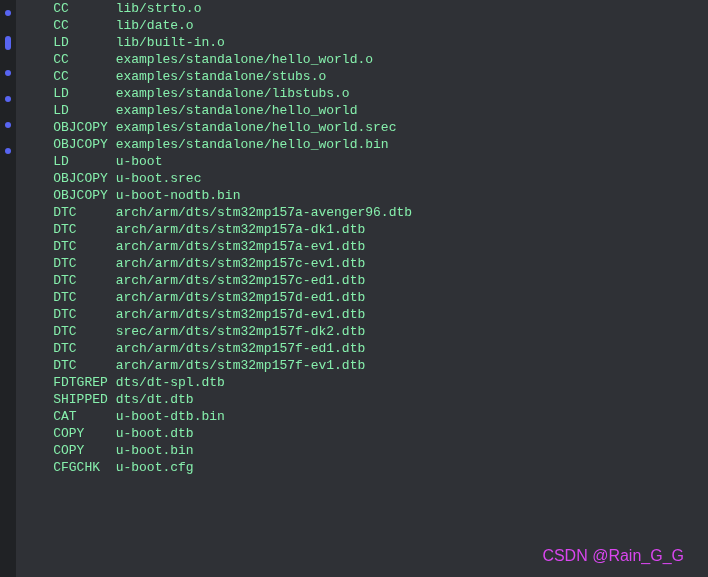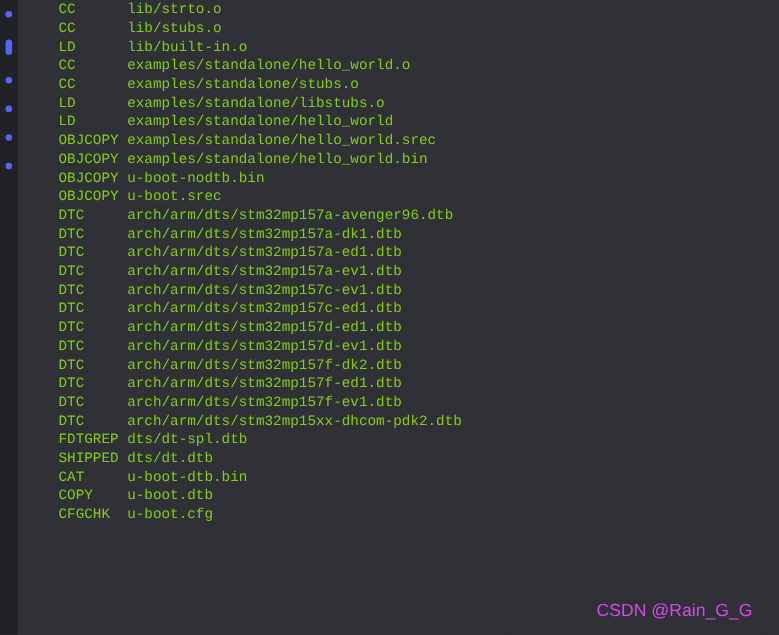--- a/index.html
+++ b/index.html
@@ -41,21 +41,21 @@
       left: 16px;
       top: 0;
       right: 0;
       bottom: 0;
       padding: 0 0 0 6px;
       overflow: hidden;
     }
     .line {
       white-space: pre;
       line-height: 17px;
-      color: #84cc16;
+      color: #86efac;
     }
     .watermark {
       position: absolute;
       bottom: 12px;
       right: 24px;
       color: #d946ef;
       font-size: 16px;
       font-family: sans-serif;
     }
   </style>
@@ -66,42 +66,42 @@
   <div class="indicator"></div>
   <div class="indicator large"></div>
   <div class="indicator"></div>
   <div class="indicator"></div>
   <div class="indicator"></div>
   <div class="indicator"></div>
 </div>
 
 <div class="terminal" id="term">
     <div class="line">  <span>  CC     </span><span> lib/strto.o</span></div>
-    <div class="line">  <span>  CC     </span><span> lib/stubs.o</span></div>
+    <div class="line">  <span>  CC     </span><span> lib/date.o</span></div>
     <div class="line">  <span>  LD     </span><span> lib/built-in.o</span></div>
     <div class="line">  <span>  CC     </span><span> examples/standalone/hello_world.o</span></div>
     <div class="line">  <span>  CC     </span><span> examples/standalone/stubs.o</span></div>
     <div class="line">  <span>  LD     </span><span> examples/standalone/libstubs.o</span></div>
     <div class="line">  <span>  LD     </span><span> examples/standalone/hello_world</span></div>
     <div class="line">  <span>  OBJCOPY</span><span> examples/standalone/hello_world.srec</span></div>
     <div class="line">  <span>  OBJCOPY</span><span> examples/standalone/hello_world.bin</span></div>
+    <div class="line">  <span>  LD     </span><span> u-boot</span></div>
+    <div class="line">  <span>  OBJCOPY</span><span> u-boot.srec</span></div>
     <div class="line">  <span>  OBJCOPY</span><span> u-boot-nodtb.bin</span></div>
-    <div class="line">  <span>  OBJCOPY</span><span> u-boot.srec</span></div>
     <div class="line">  <span>  DTC    </span><span> arch/arm/dts/stm32mp157a-avenger96.dtb</span></div>
     <div class="line">  <span>  DTC    </span><span> arch/arm/dts/stm32mp157a-dk1.dtb</span></div>
-    <div class="line">  <span>  DTC    </span><span> arch/arm/dts/stm32mp157a-ed1.dtb</span></div>
     <div class="line">  <span>  DTC    </span><span> arch/arm/dts/stm32mp157a-ev1.dtb</span></div>
     <div class="line">  <span>  DTC    </span><span> arch/arm/dts/stm32mp157c-ev1.dtb</span></div>
     <div class="line">  <span>  DTC    </span><span> arch/arm/dts/stm32mp157c-ed1.dtb</span></div>
     <div class="line">  <span>  DTC    </span><span> arch/arm/dts/stm32mp157d-ed1.dtb</span></div>
     <div class="line">  <span>  DTC    </span><span> arch/arm/dts/stm32mp157d-ev1.dtb</span></div>
-    <div class="line">  <span>  DTC    </span><span> arch/arm/dts/stm32mp157f-dk2.dtb</span></div>
+    <div class="line">  <span>  DTC    </span><span> srec/arm/dts/stm32mp157f-dk2.dtb</span></div>
     <div class="line">  <span>  DTC    </span><span> arch/arm/dts/stm32mp157f-ed1.dtb</span></div>
     <div class="line">  <span>  DTC    </span><span> arch/arm/dts/stm32mp157f-ev1.dtb</span></div>
-    <div class="line">  <span>  DTC    </span><span> arch/arm/dts/stm32mp15xx-dhcom-pdk2.dtb</span></div>
     <div class="line">  <span>  FDTGREP</span><span> dts/dt-spl.dtb</span></div>
     <div class="line">  <span>  SHIPPED</span><span> dts/dt.dtb</span></div>
     <div class="line">  <span>  CAT    </span><span> u-boot-dtb.bin</span></div>
     <div class="line">  <span>  COPY   </span><span> u-boot.dtb</span></div>
+    <div class="line">  <span>  COPY   </span><span> u-boot.bin</span></div>
     <div class="line">  <span>  CFGCHK </span><span> u-boot.cfg</span></div>
   </div>
 
 <div class="watermark">CSDN @Rain_G_G</div>
 
 </body></html>

